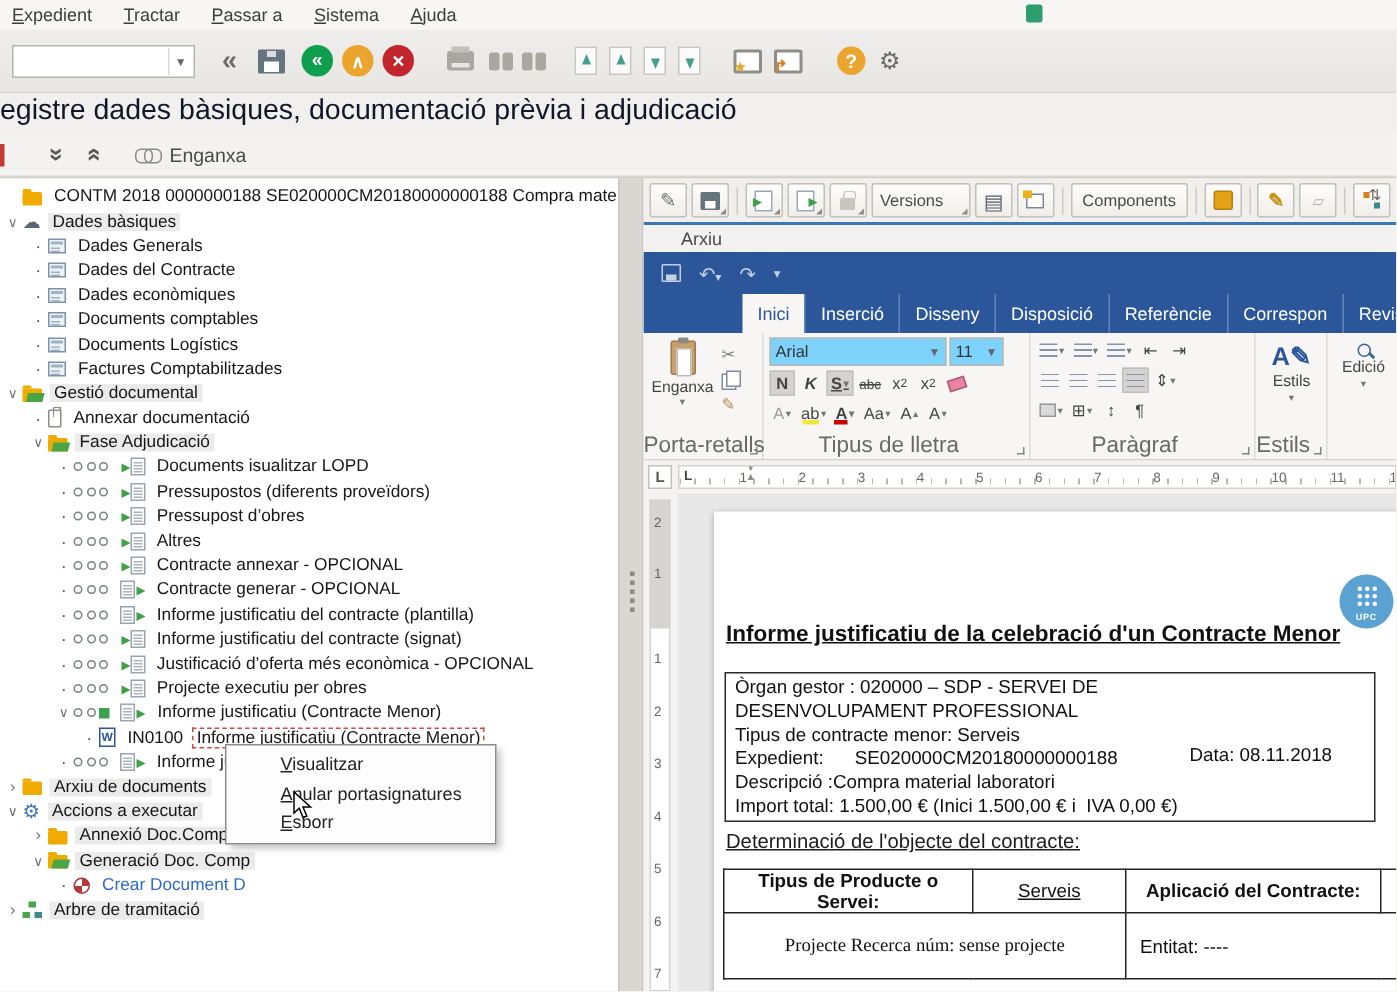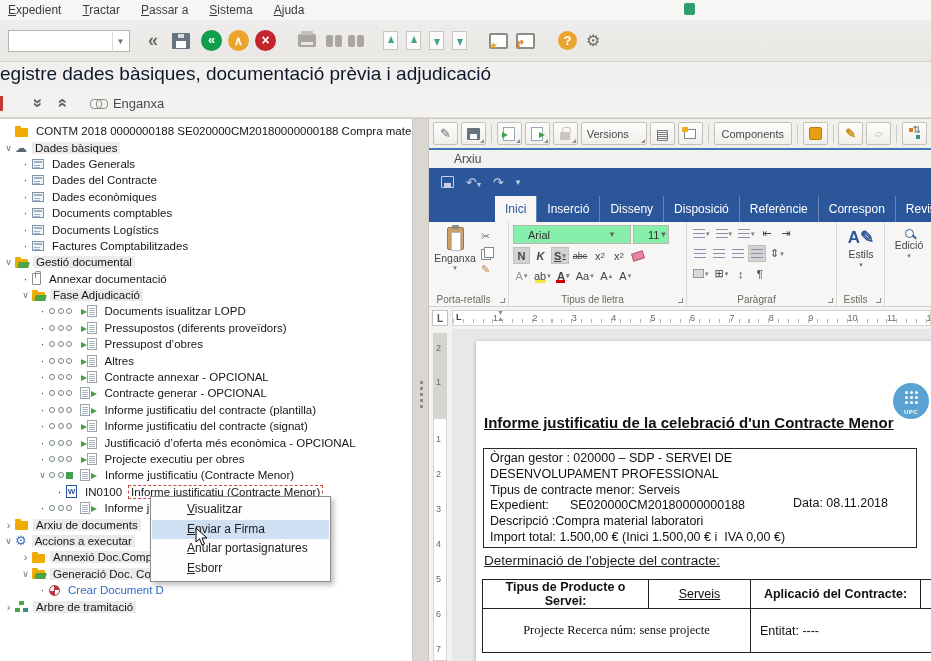--- a/index.html
+++ b/index.html
@@ -117,32 +117,32 @@
   .qat{height:28px;background:#2b579a;display:flex;align-items:center;padding-left:12px;gap:12px;color:rgba(255,255,255,.72);font-size:13px;}
   .qfloppy{width:13px;height:12px;border:1.4px solid rgba(255,255,255,.72);border-radius:1px;position:relative;}
   .qfloppy:before{content:'';position:absolute;left:2px;bottom:0;right:2px;height:4px;background:rgba(255,255,255,.72);}
   .tabs{height:26px;background:#2b579a;display:flex;align-items:stretch;padding-left:66px;}
   .tab{line-height:26px;padding:0 10px;font-size:12px;color:#fff;border-left:1px solid rgba(255,255,255,.28);white-space:nowrap;}
   .tab:first-child{border-left:none;}
   .tab.active{background:#f7f6f4;color:#2b579a;}
 
   .ribbon{height:85px;background:#f7f6f4;border-bottom:1px solid #d3d1ce;display:flex;position:relative;font-size:11px;color:#555;}
   .rgroup{position:relative;border-right:1px solid #dcdad6;padding:3px 4px 13px;flex:none;}
-  .glabel{position:absolute;bottom:1px;left:0;right:10px;text-align:center;font-size:10px;color:#6b6965;white-space:nowrap;}
+  .glabel{position:absolute;bottom:1px;left:0;right:10px;text-align:center;font-size:15px;color:#6b6965;white-space:nowrap;}
   .dlaunch{position:absolute;bottom:3px;right:3px;width:5px;height:5px;border-right:1.5px solid #8a8885;border-bottom:1.5px solid #8a8885;}
   .paste{display:flex;flex-direction:column;align-items:center;width:44px;font-size:10.5px;color:#444;padding-top:2px;}
   .clipico{width:17px;height:23px;background:#c9a06a;border:1px solid #9c7a4b;border-radius:2px;position:relative;margin-bottom:2px;}
   .clipico:before{content:'';position:absolute;left:3px;top:4px;right:2px;bottom:-2px;background:#fff;border:1px solid #bbb;}
   .clipico:after{content:'';position:absolute;left:4px;top:-3px;width:7px;height:4px;background:#8d8a86;border-radius:1px;}
   .smcol{display:flex;flex-direction:column;gap:4px;margin-left:4px;margin-top:5px;font-size:11px;color:#777;}
   .cpico{position:relative;width:12px;height:12px;}
   .cpico:before{content:'';position:absolute;left:0;top:2px;width:8px;height:9px;border:1px solid #7e8b9a;background:#fff;}
   .cpico:after{content:'';position:absolute;left:3px;top:0;width:8px;height:9px;border:1px solid #7e8b9a;background:#fff;}
   .fg-row{display:flex;align-items:center;gap:2px;margin-bottom:3px;}
-  .combo{height:19px;border:1px solid #b9b6b2;background:#86efac;font-size:11px;display:flex;align-items:center;justify-content:space-between;padding:0 14px;color:#333;}
+  .combo{height:19px;border:1px solid #b9b6b2;background:#7dd3fc;font-size:11px;display:flex;align-items:center;justify-content:space-between;padding:0 3px;color:#333;}
   .rbtn{min-width:17px;height:17px;display:inline-flex;align-items:center;justify-content:center;font-size:11px;color:#444;padding:0 2px;}
   .rbtn.pressed{background:#d5d3d1;border:1px solid #c2c0bd;}
   .bold{font-weight:bold;} .ital{font-style:italic;} .und{text-decoration:underline;}
   .strike{text-decoration:line-through;font-size:9px;}
   .tiny{font-size:8px;} .dn{font-size:7px;color:#777;margin-left:1px;}
   .erz{width:12px;height:8px;background:#e884a0;border:1px solid #b05c76;transform:rotate(-18deg);display:inline-block;}
   .ybar{display:inline-block;width:11px;height:3px;background:#f3e73a;margin-left:-11px;transform:translateY(6px);}
   .rbar{display:inline-block;width:9px;height:3px;background:#c00;margin-left:-9px;transform:translateY(6px);}
   .pico{width:12px;height:9px;background:repeating-linear-gradient(to bottom,#8396ad 0 1.2px,transparent 1.2px 4px);display:inline-block;}
   .fillico{width:11px;height:9px;background:#d9d9d9;border:1px solid #999;display:inline-block;}
@@ -734,21 +734,20 @@
             </tr>
           </tbody>
             </table>
         </div>
       </div>
     </div>
   </div>
 
   <div class="ctxmenu" id="ctxmenu">
       <div class="citem"><span class="ul">V</span>isualitzar</div>
-      <div class="citem hover"><span class="ul">E</span>nviar a Firma</div>
       <div class="citem"><span class="ul">A</span>nular portasignatures</div>
       <div class="citem"><span class="ul">E</span>sborr</div>
     </div>
 
   <svg class="cursor" width="14" height="20" viewBox="0 0 14 20">
     <path d="M1,1 L1,15 L4.5,11.8 L7,18 L9.5,17 L7,11 L12,11 Z" fill="#fff" stroke="#000" stroke-width="1"></path>
   </svg>
 </div>
 
 </body></html>

